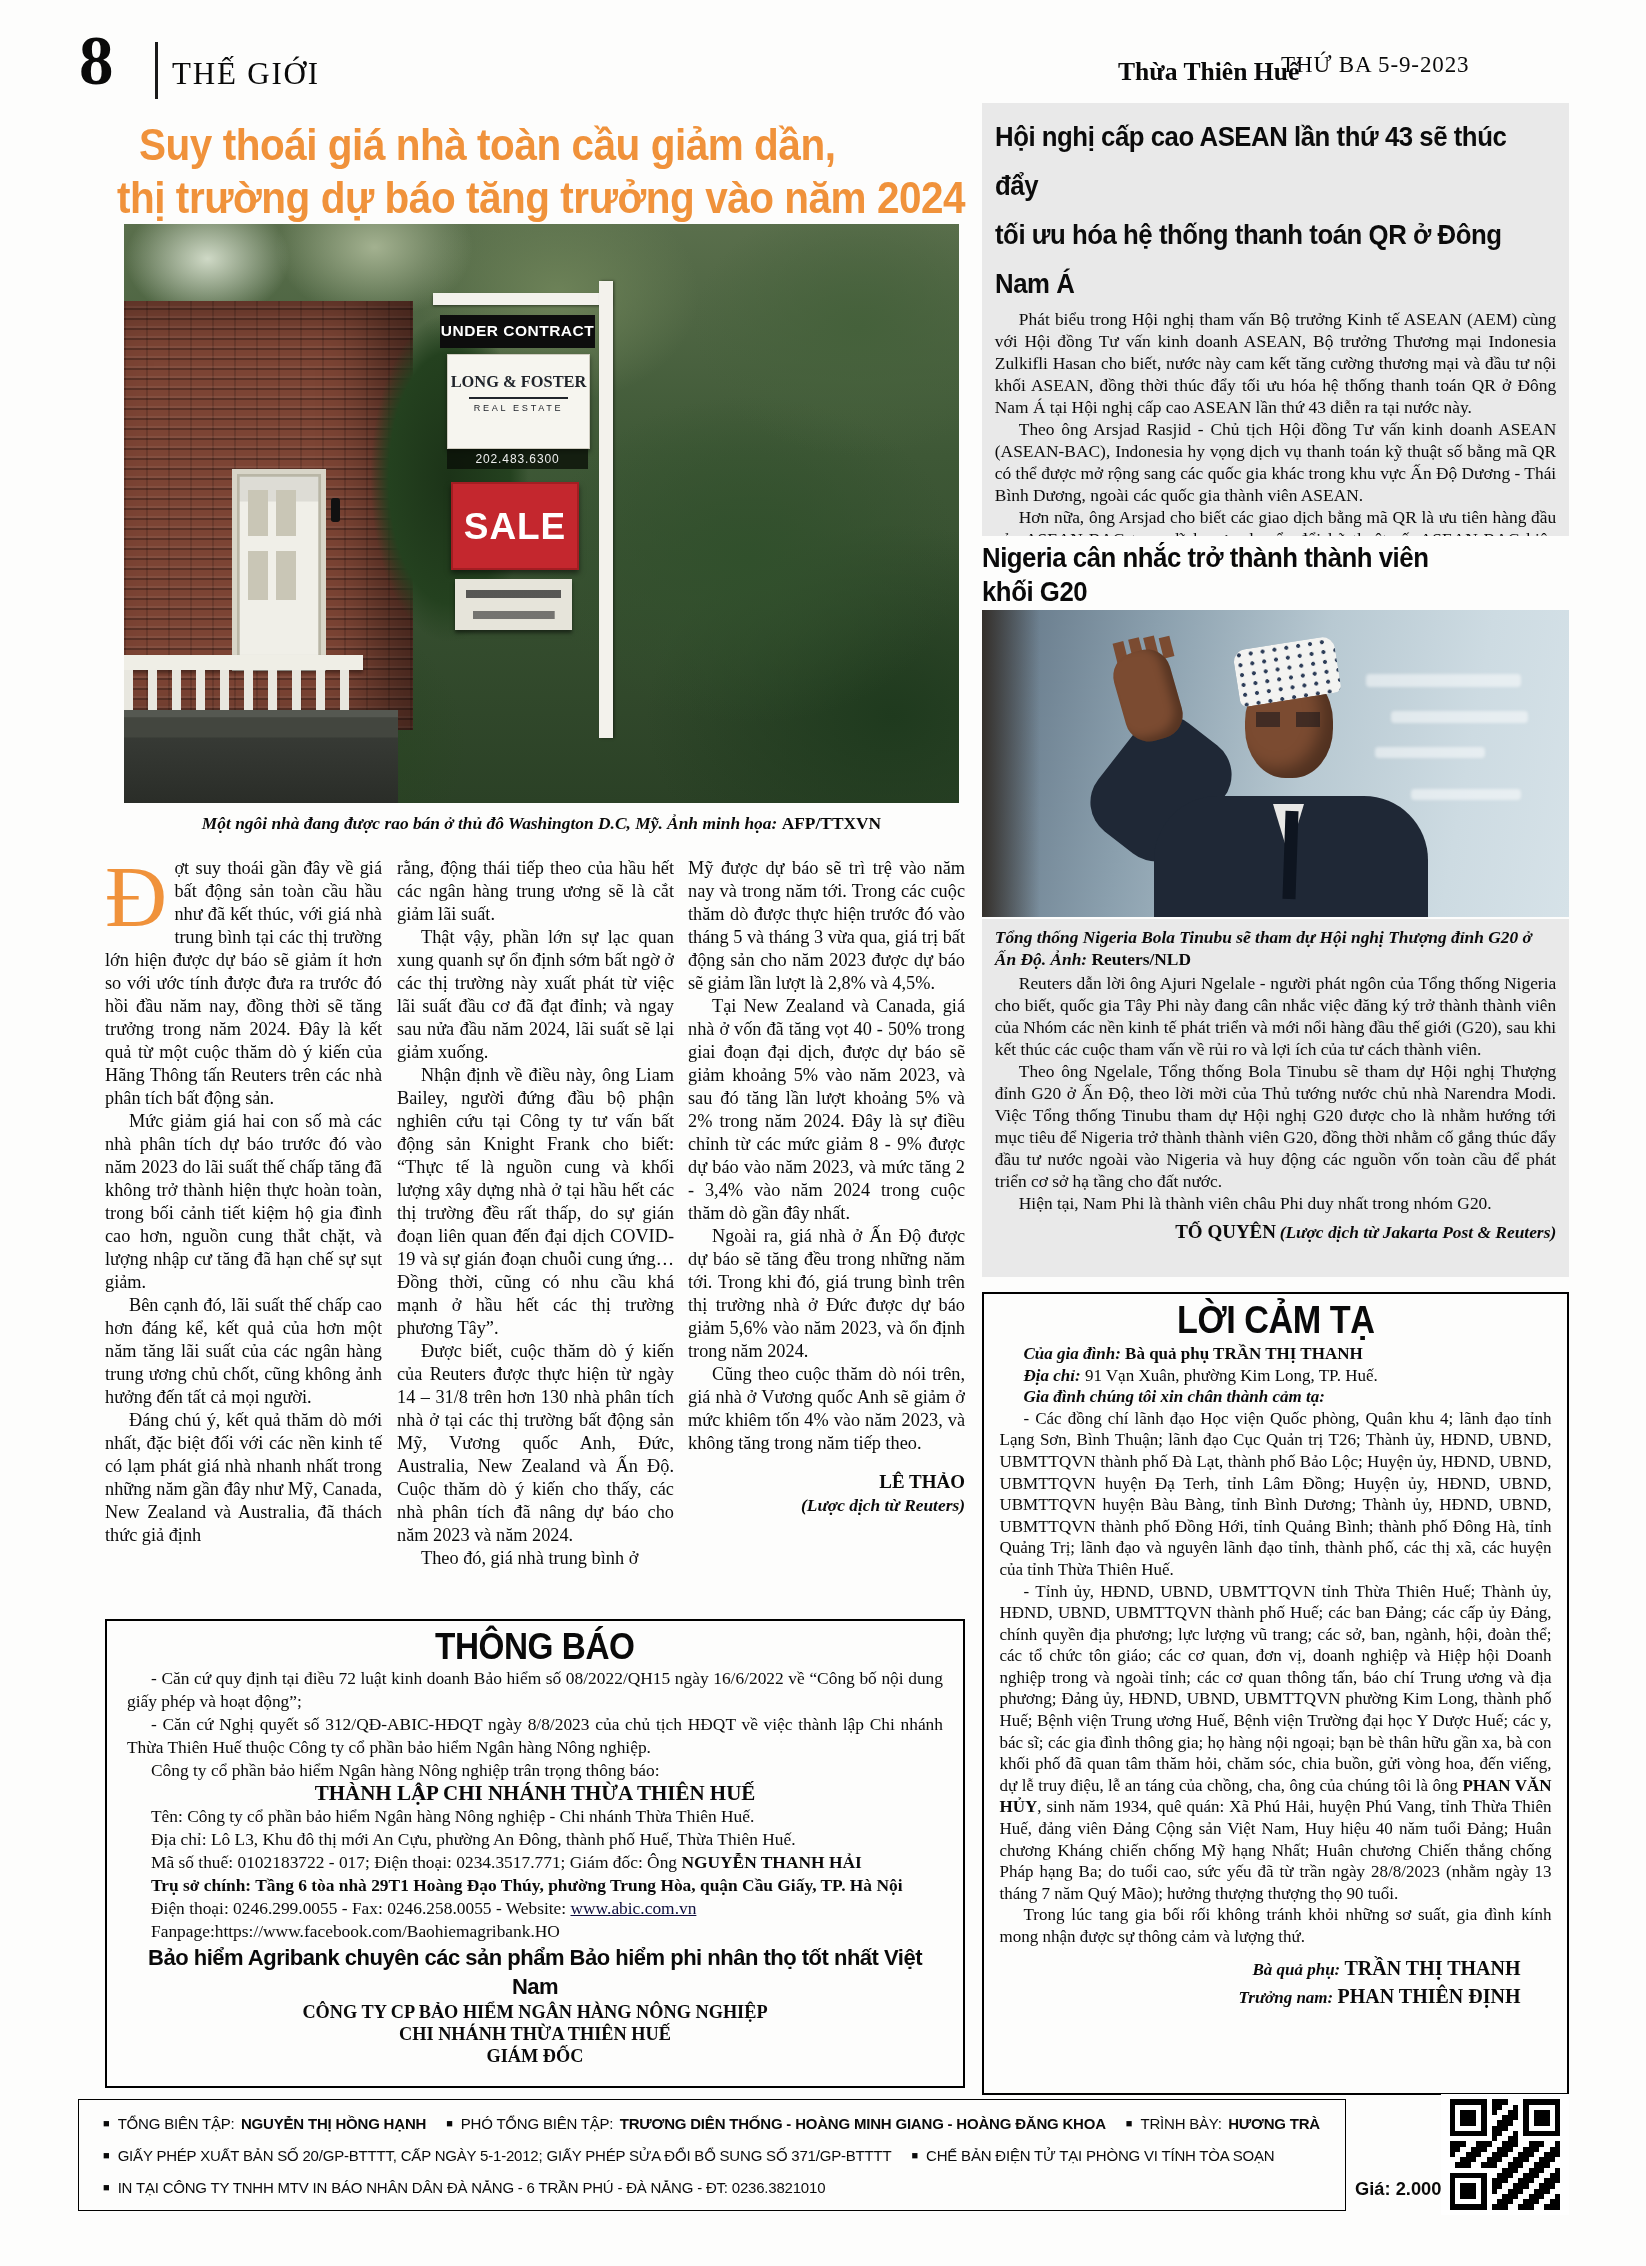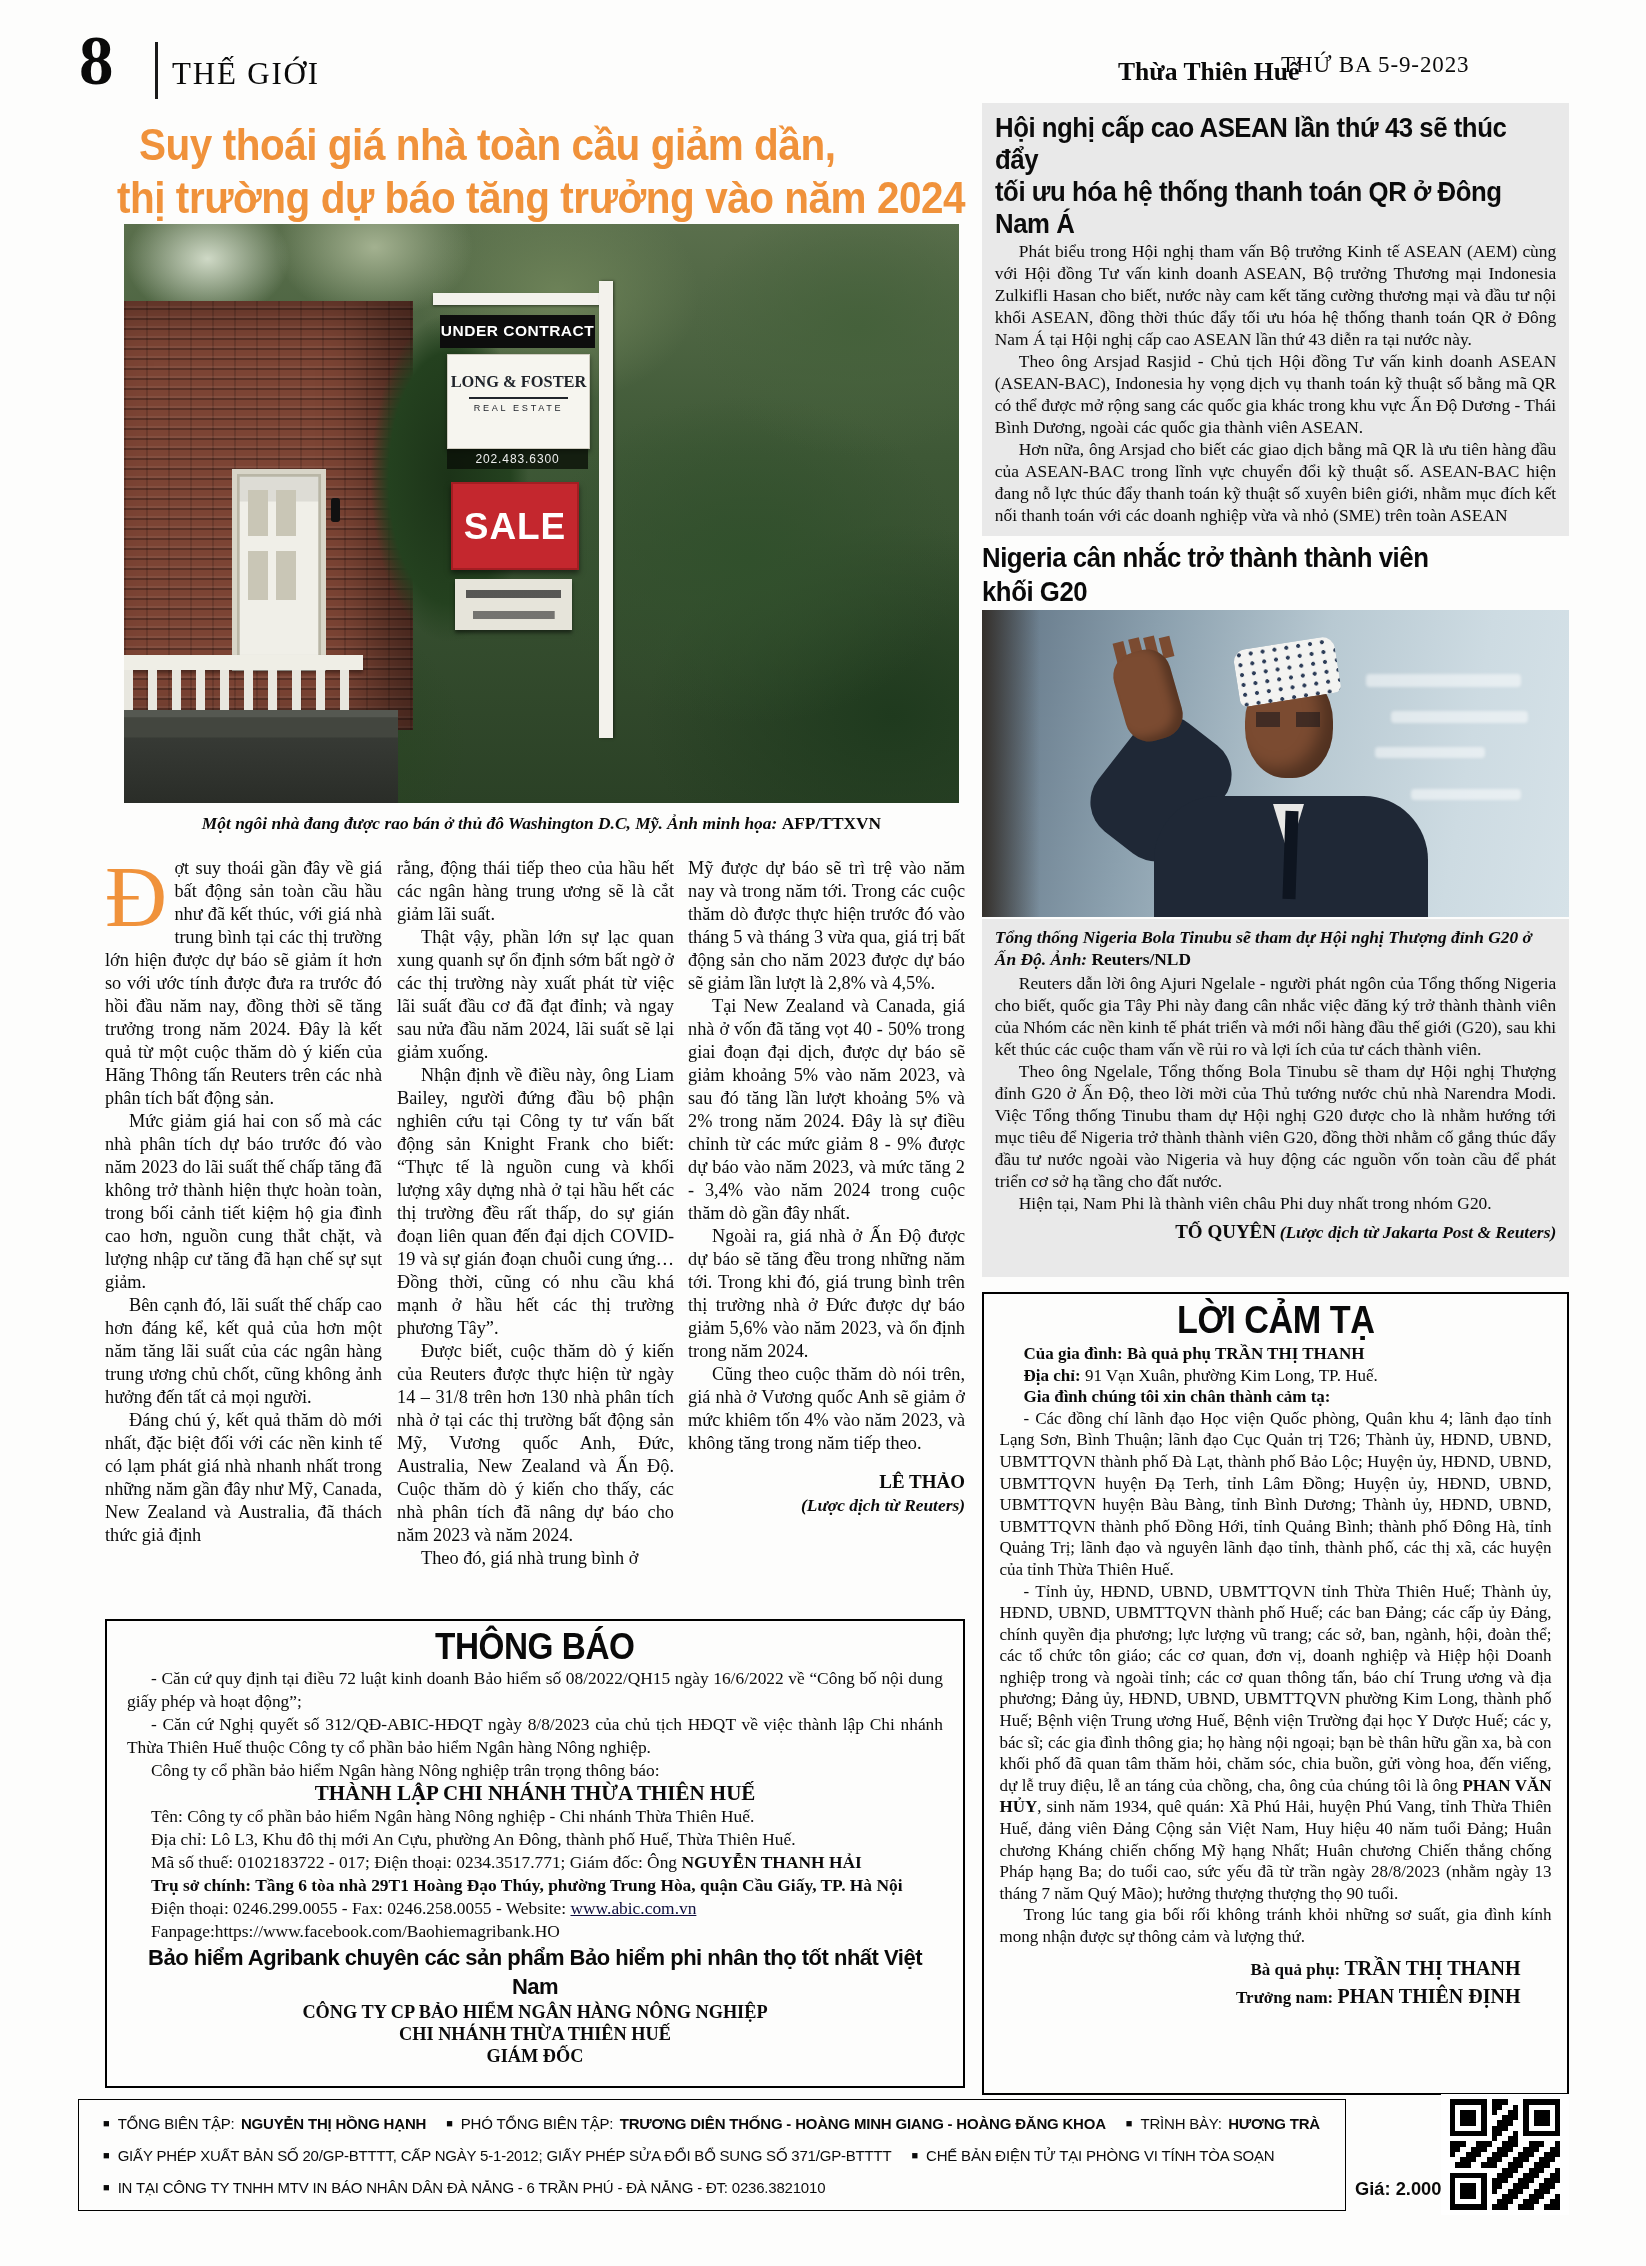--- a/index.html
+++ b/index.html
@@ -74,21 +74,21 @@
   .c1{left:105px;} .c2{left:397px;} .c3{left:688px;}
   .col p{margin:0;text-indent:24px;text-align:justify;font:18.3px/23px "Liberation Serif",serif;}
   .col p.nind{text-indent:0;}
   .dropcap{float:left;font:400 86px/68px "Liberation Serif",serif;color:#F0923B;margin:5.5px 7.3px 0 0;}
   .byline{margin-top:14.6px;text-align:right;}
   .by-name{font:700 19px/24px "Liberation Serif",serif;}
   .by-src{font:700 17.4px/22px "Liberation Serif",serif;font-style:italic;}
   
   .panel{background:#e9e9e9;}
   .asean{left:982px;top:103px;width:587px;height:433px;padding:9.1px 12.8px;box-sizing:border-box;overflow:hidden;}
-  .asean-h{font-size:28px;line-height:32px;color:#0b0b0b;}
+  .asean-h{font-size:28px;line-height:49px;color:#0b0b0b;}
   .rc p{margin:0;text-indent:24px;text-align:justify;font:17.4px/22px "Liberation Serif",serif;}
   .nig-head{left:982px;top:541px;width:587px;font-size:28px;line-height:34px;}
   .photo-nigeria{left:982px;top:610px;width:587px;height:307px;overflow:hidden;
     background:linear-gradient(100deg,#5f7283 0%,#8ba0ae 28%,#b8c9d2 55%,#cddbe2 80%,#d6e2e8 100%);}
   .pn-band{position:absolute;left:0;top:0;width:58px;height:307px;background:linear-gradient(90deg,#35302b 0%,rgba(53,48,43,0) 100%);}
   .pn-streak{position:absolute;background:rgba(255,255,255,.5);border-radius:3.7px;filter:blur(1.8px);}
   .s1{left:384px;top:64px;width:155px;height:12.8px;}
   .s2{left:409px;top:101px;width:137px;height:12px;}
   .s3{left:393px;top:137px;width:110px;height:11px;}
   .s4{left:429px;top:179px;width:110px;height:11px;}
@@ -123,21 +123,21 @@
   .notice .bold{font-weight:700;}
   .notice a{color:#0a0a3a;text-decoration:underline;}
   .notice .slogan{text-indent:0;text-align:center;font-family:"Liberation Sans",sans-serif;font-weight:700;
     font-size:22px;line-height:29px;letter-spacing:-0.5px;}
   .nsig{text-align:center;font:700 18.3px/22px "Liberation Serif",serif;}
   
   .lct{left:982px;top:1292px;width:587px;height:803px;border:2.7px solid #000;box-sizing:border-box;
     padding:7.3px 15.5px;overflow:hidden;}
   .lct-title{text-align:center;font-size:38px;line-height:38px;margin-bottom:3.7px;}
   .lct p{margin:0;text-indent:24px;text-align:justify;font:17px/21.6px "Liberation Serif",serif;}
-  .bi{font-weight:700;margin-top:20px;}
+  .bi{font-weight:700;font-style:italic;margin-top:20px;}
   .b{font-weight:700;}
   .lct-sig{margin-top:7.3px;text-align:right;padding-right:31px;font:17px/26.5px "Liberation Serif",serif;}
   .lct-sig .b{font-size:20px;}
   
   .footer{left:78px;top:2099px;width:1268px;height:112px;border:1.8px solid #000;box-sizing:border-box;
     padding:7.3px 0 0 24px;}
   .f-row{display:flex;align-items:center;height:32px;font-family:"Liberation Sans",sans-serif;
     font-size:15px;letter-spacing:-0.2px;white-space:nowrap;}
   .f-sq{font-size:11px;margin-right:8.2px;}
   .f-label{margin-right:6.4px;font-weight:400;}

